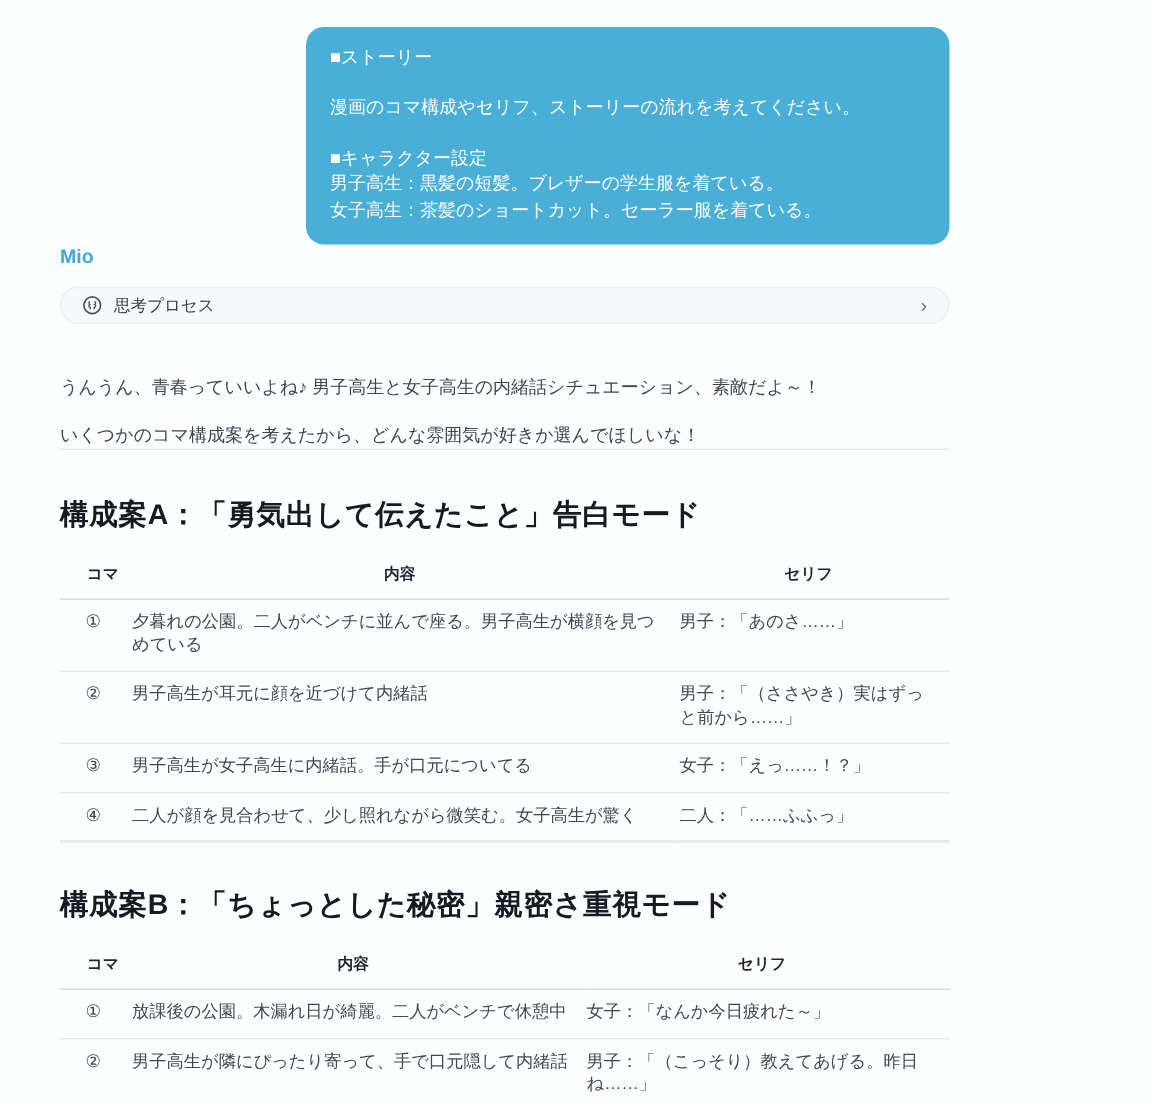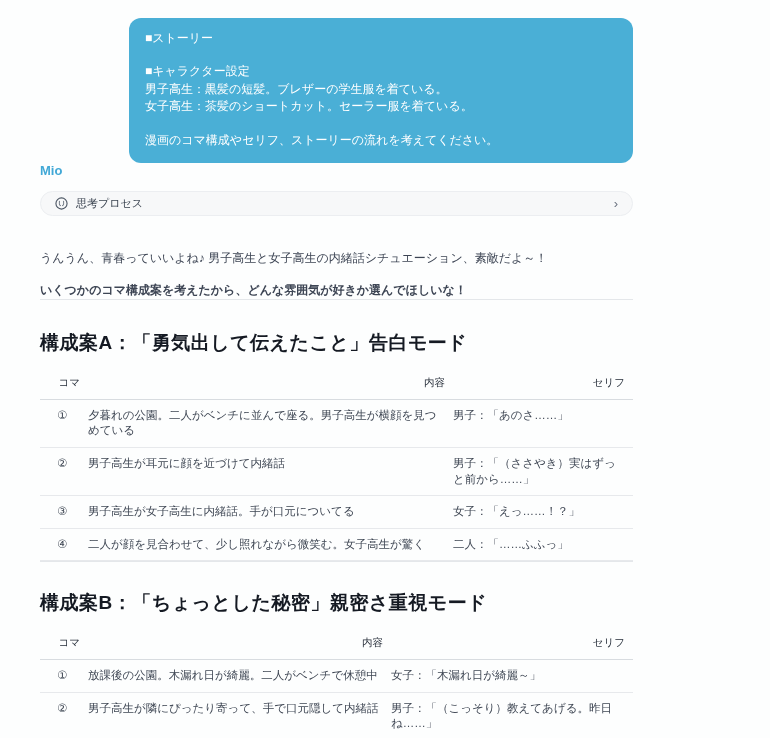--- a/index.html
+++ b/index.html
@@ -11,21 +11,21 @@
     color: #3d4554;
   }
   .page {
     width: 593px;
     margin-left: 40px;
     padding-top: 18px;
   }
   
   .bubble-row { display: flex; justify-content: flex-end; }
   .user-bubble {
-    width: 504px;
+    width: 429px;
     background: #4aafd6;
     color: #ffffff;
     border-radius: 12px;
     padding: 12px 16px 14px 16px;
     font-size: 12px;
     line-height: 1.45;
   }
   .user-bubble .blk { margin-bottom: 16px; }
   .user-bubble .blk:last-child { margin-bottom: 0; }
   
@@ -48,21 +48,21 @@
   }
   .thought-bar .t-label { font-size: 11px; color: #3a4350; }
   .thought-bar .chevron {
     margin-left: auto;
     color: #6b7280;
     font-size: 13px;
     line-height: 1;
   }
   .thought-icon { display: inline-flex; }
   .para { font-size: 12px; margin-top: 33px; line-height: 1.5; color: #3d4554; }
-  .para.second { margin-top: 14px; font-weight: bold; }
+  .para.second { margin-top: 14px; }
   hr.divider {
     border: none;
     border-top: 1px solid #e4e7ea;
     margin: 0;
   }
   .div1 { margin-top: 30px; }
   .section-heading {
     font-size: 19px;
     font-weight: bold;
     color: #151a23;
@@ -70,23 +70,23 @@
   }
   .sec-a .section-heading { margin-top: 30px; }
   .sec-b .section-heading { margin-top: 28px; }
   table.panel-table {
     width: 100%;
     border-collapse: collapse;
     table-layout: fixed;
     margin-top: 14px;
   }
   table.panel-table th {
-    text-align: right;
+    text-align: center;
     font-size: 10.5px;
-    font-weight: normal;
+    font-weight: bold;
     color: #1f2733;
     padding: 6px 8px 9px 0;
     border-bottom: 1px solid #d8dce0;
   }
   table.panel-table td {
     font-size: 11.5px;
     color: #3f4754;
     padding: 8px 8px 8px 0;
     border-bottom: 1px solid #e7e9ec;
     vertical-align: top;
@@ -104,26 +104,26 @@
 <body>
 
 <div class="page">
 
   <div class="bubble-row">
     <div class="user-bubble">
       <div class="blk">
         <div>■ストーリー</div>
       </div>
       <div class="blk">
+        <div>漫画のコマ構成やセリフ、ストーリーの流れを考えてください。</div>
+      </div>
+      <div class="blk">
         <div>■キャラクター設定</div>
         <div>男子高生：黒髪の短髪。ブレザーの学生服を着ている。</div>
         <div>女子高生：茶髪のショートカット。セーラー服を着ている。</div>
-      </div>
-      <div class="blk">
-        <div>漫画のコマ構成やセリフ、ストーリーの流れを考えてください。</div>
       </div>
     </div>
   </div>
 
   <div class="assistant-name">Mio</div>
 
   <div class="thought-bar">
     <span class="thought-icon">
       <svg width="13" height="13" viewBox="0 0 14 14" fill="none">
         <circle cx="7" cy="7" r="6" stroke="#4b5563" stroke-width="1.2"></circle>
@@ -194,21 +194,21 @@
         <tr>
           <th>コマ</th>
           <th>内容</th>
           <th>セリフ</th>
         </tr>
       </thead>
       <tbody>
         <tr>
           <td>①</td>
           <td>放課後の公園。木漏れ日が綺麗。二人がベンチで休憩中</td>
-          <td>女子：「木漏れ日が綺麗～」</td>
+          <td>女子：「なんか今日疲れた～」</td>
         </tr>
         <tr>
           <td>②</td>
           <td>男子高生が隣にぴったり寄って、手で口元隠して内緒話</td>
           <td>男子：「（こっそり）教えてあげる。昨日ね……」</td>
         </tr>
 
       </tbody>
     </table>
   </div>

